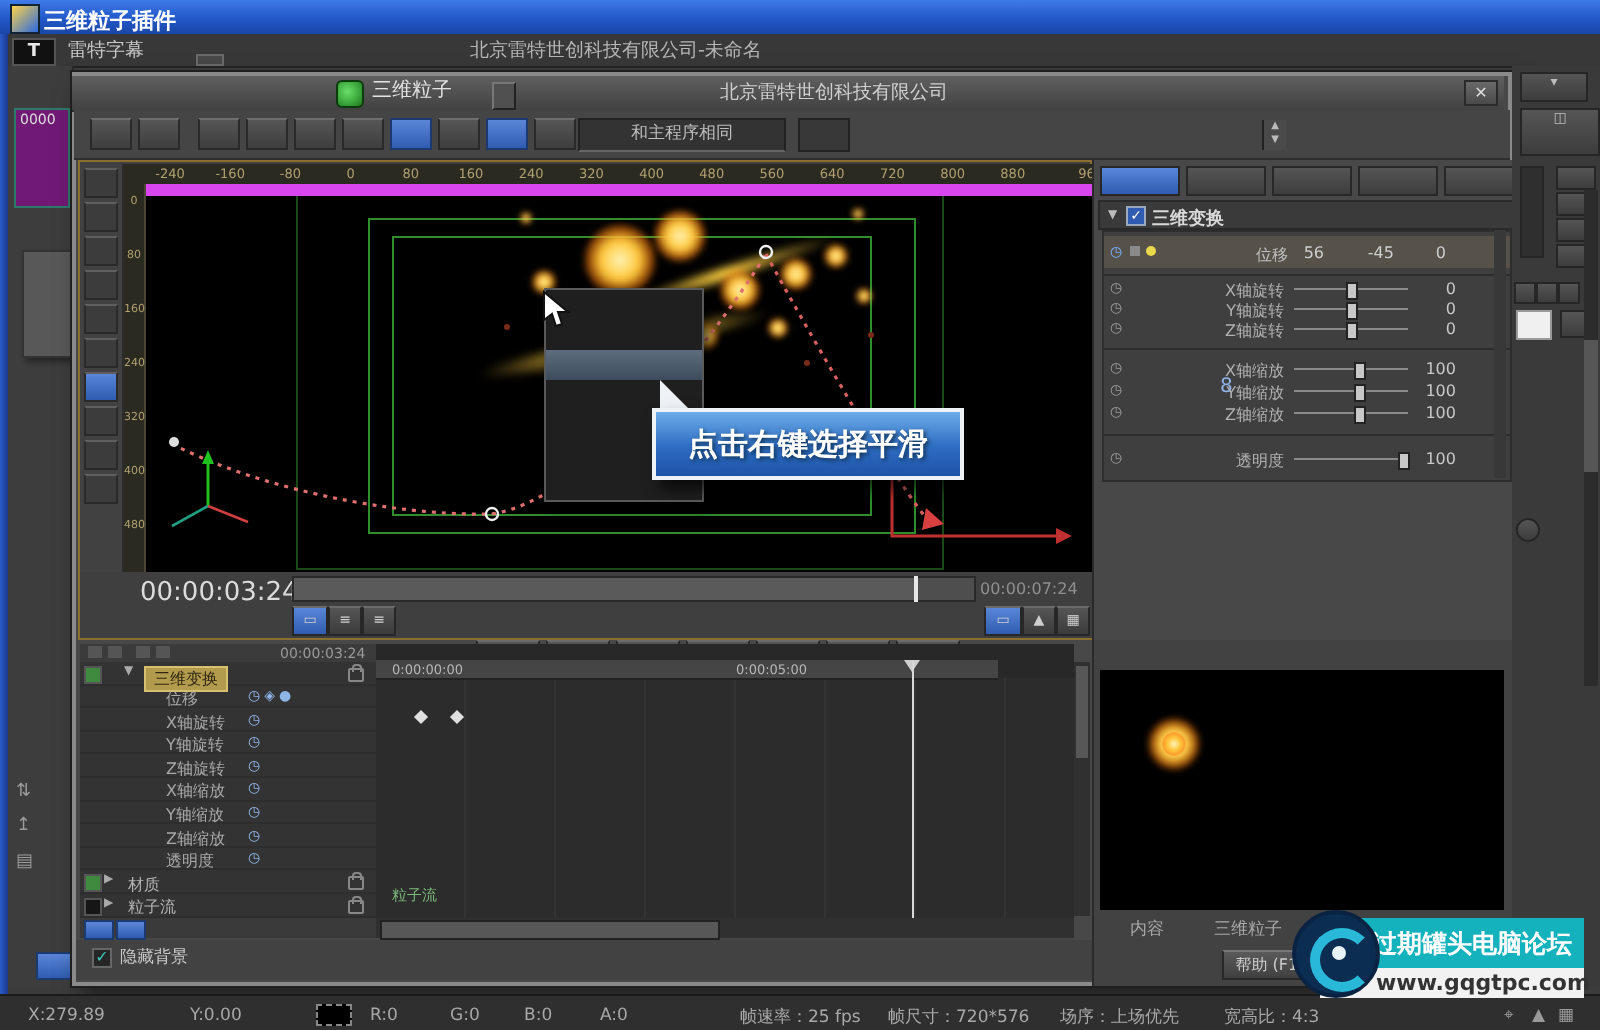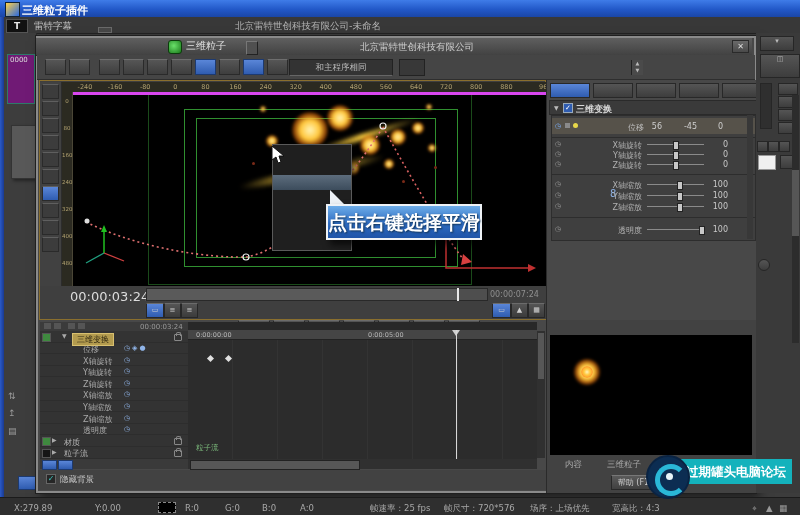--- a/index.html
+++ b/index.html
@@ -33,33 +33,33 @@
   .tb-btn{position:absolute;top:4px;width:19px;height:14px;background:linear-gradient(#565656,#3e3e3e);border:1px solid #2a2a2a;border-top-color:#6e6e6e;color:#c4c4c4;font-size:9px;text-align:center;line-height:14px;}
   .tb-btn.blue{background:linear-gradient(#5a86d8,#2f5cb0);color:#fff;border-color:#1d3a70;}
   .tb-drop{position:absolute;left:252px;top:4px;width:102px;height:15px;background:#333;border:1px solid #222;border-bottom-color:#666;color:#bdbdbd;font-size:8.5px;line-height:15px;text-align:center;}
   .tb-spin{position:absolute;left:341px;top:0;width:11px;height:15px;background:#4a4a4a;border-left:1px solid #222;color:#bbb;font-size:5px;text-align:center;line-height:7px;}
   
   .canvas-group{left:39px;top:80px;width:507px;height:240px;border:1px solid #8a6f2e;box-sizing:border-box;background:#3f3f3f;}
   .tool-strip{left:40px;top:82px;width:21px;height:236px;background:#414141;border-right:1px solid #2c2c2c;}
   .tool-btn{width:15px;height:13px;margin:2px auto 0 auto;background:#3c3c3c;border:1px solid #2a2a2a;border-top-color:#5f5f5f;color:#b8b8b8;font-size:8px;text-align:center;line-height:13px;}
   .tool-btn.active{background:linear-gradient(#5a86d8,#2f5cb0);color:#fff;}
   .canvas{left:62px;top:82px;width:484px;height:204px;background:#000;overflow:hidden;}
-  .ruler-top{position:absolute;left:0;top:0;width:484px;height:10px;background:#2b2a21;border-bottom:3px solid #d946ef;}
+  .ruler-top{position:absolute;left:0;top:0;width:484px;height:10px;background:#2b2a21;border-bottom:6px solid #d946ef;}
   .rnum{position:absolute;top:1px;width:30px;text-align:center;color:#b0a070;font-size:6.5px;}
   .ruler-left{position:absolute;left:0;top:10px;width:10px;height:194px;background:#2b2a21;border-right:1px solid #4a4636;}
   .rvnum{position:absolute;left:0px;width:10px;text-align:center;color:#b0a070;font-size:5.5px;}
   .wire{position:absolute;border:1px solid;}
   .blob{position:absolute;border-radius:50%;filter:blur(1.5px);background:radial-gradient(circle,#fff4b8 0%,#ffc63a 38%,rgba(255,120,10,.55) 62%,rgba(255,80,0,0) 78%);}
   .streak{position:absolute;border-radius:50%;filter:blur(2px);background:linear-gradient(90deg,rgba(255,140,20,0),#ffd040,rgba(255,120,10,0));}
   .reddot{position:absolute;width:3px;height:3px;border-radius:50%;background:#7a2a18;}
   
   .ctx{left:272px;top:144px;width:78px;background:#1f1f1f;border:1px solid #5a5a5a;box-shadow:3px 3px 6px rgba(0,0,0,.7);}
   .cm-item{height:15px;color:#c4c4c4;font-size:8.5px;line-height:15px;padding-left:8px;}
   .cm-item.highlighted{background:linear-gradient(180deg,#5d6d7d,#3c4c5c);color:#fff;}
-  .callout{left:326px;top:204px;width:152px;height:32px;background:linear-gradient(180deg,#6cace8 0%,#2e6cc2 55%,#1e54a8 100%);border:2px solid #eef2f6;box-shadow:4px 5px 7px rgba(0,0,0,.65);color:#fff;font-size:19px;font-weight:bold;text-align:center;line-height:32px;text-shadow:1px 1px 2px #10304f;}
+  .callout{left:326px;top:204px;width:152px;height:32px;background:linear-gradient(180deg,#6cace8 0%,#2e6cc2 55%,#1e54a8 100%);border:2px solid #eef2f6;box-shadow:4px 5px 7px rgba(0,0,0,.65);color:#fff;font-size:15px;font-weight:bold;text-align:center;line-height:32px;text-shadow:1px 1px 2px #10304f;}
   .callout-tip{left:330px;top:190px;width:0;height:0;border-bottom:15px solid #eef2f6;border-right:15px solid transparent;}
   
   .transport{left:40px;top:286px;width:506px;height:33px;background:#3f3f3f;}
   .tc{position:absolute;left:30px;top:3px;color:#dcdcdc;font-size:13px;}
   .scrub{position:absolute;left:106px;top:2px;width:340px;height:11px;background:#4e4e4e;border:1px solid #292929;}
   .t-btn{position:absolute;top:17px;height:13px;background:linear-gradient(#555,#3b3b3b);border:1px solid #272727;border-top-color:#6b6b6b;color:#cfcfcf;font-size:7px;text-align:center;line-height:13px;}
   
   .tl-leftcol{left:40px;top:322px;width:148px;height:137px;background:#333;border-right:1px solid #222;}
   .track-row{position:relative;height:10.6px;border-bottom:1px solid #2d2d2d;}
   .t-vis{position:absolute;left:2px;top:2px;width:7px;height:7px;background:#1b1b1b;border:1px solid #555;display:none;}
@@ -69,21 +69,21 @@
   .t-sel .t-exp{left:22px;}
   .t-label{position:absolute;left:24px;top:1.5px;color:#b4b4b4;font-size:8px;}
   .t-sel .t-label{left:32px;background:#b39b4e;color:#2e2610;padding:0 4px;border:1px solid #d8c070;}
   .t-green .t-label{color:#6ecf6e;}
   .t-param .t-label{left:43px;color:#a8a8a8;}
   .t-badges{position:absolute;left:84px;top:1.5px;color:#8fb4e8;font-size:7px;letter-spacing:2px;}
   .lock{position:absolute;right:6px;top:3px;width:6px;height:5px;border:1px solid #888;border-radius:1px;display:none;}
   .lock::before{content:"";position:absolute;top:-3px;left:1px;width:3px;height:3px;border:1px solid #888;border-bottom:none;border-radius:2px 2px 0 0;}
   .t-group .lock,.t-sel .lock{display:block;}
   .tl-right{left:188px;top:322px;width:349px;height:137px;background:#282828;}
-  .tl-ruler{position:absolute;left:0;top:8px;width:349px;height:9px;background:#454545;border-bottom:1px solid #222;color:#b8b8b8;font-size:6.5px;}
+  .tl-ruler{position:absolute;left:0;top:8px;width:311px;height:9px;background:#454545;border-bottom:1px solid #222;color:#b8b8b8;font-size:6.5px;}
   .clip{position:absolute;left:2px;top:17px;width:266px;height:10px;background:linear-gradient(#7a9a2e,#4a660f);border:1px solid #9ab840;color:#e4f0b4;font-size:7.5px;line-height:10px;padding-left:4px;box-sizing:border-box;}
   .kf{position:absolute;width:5px;height:5px;background:#e0e0e0;transform:rotate(45deg);}
   .playhead{position:absolute;width:1px;background:#d8d8d8;}
   .ph-tri{position:absolute;width:0;height:0;border-left:4px solid transparent;border-right:4px solid transparent;border-top:6px solid #cfcfcf;}
   
   .r-panel{left:546px;top:80px;width:210px;height:240px;background:#484848;border-left:1px solid #2a2a2a;}
   .r-tab{position:absolute;top:3px;width:38px;height:13px;background:linear-gradient(#555,#3d3d3d);border:1px solid #282828;color:#bbb;font-size:8px;text-align:center;line-height:13px;}
   .r-tab.active{background:linear-gradient(#5a86d8,#2f5cb0);color:#fff;}
   .sec-head{position:absolute;left:2px;top:20px;width:206px;height:13px;background:#3a3a3a;border:1px solid #2a2a2a;}
   .sh-ico{position:absolute;top:2px;width:8px;height:8px;font-size:7px;color:#b8b8b8;text-align:center;line-height:8px;}
@@ -580,16 +580,17 @@
     <span class="sb" style="left:530px">场序：上场优先</span>
     <span class="sb" style="left:612px">宽高比：4:3</span>
     <span class="sb" style="left:752px;color:#9a9a9a">⌖</span>
     <span class="sb" style="left:766px;color:#9a9a9a">▲</span>
     <span class="sb" style="left:779px;color:#9a9a9a">▦</span>
 
   </div>
 
   <div class="abs wm">
     <div class="wm-teal">过期罐头电脑论坛</div>
+    <div class="wm-white">www.gqgtpc.com</div>
     <div class="wm-logo"></div>
   </div>
 
 </div>
 
 </body></html>

